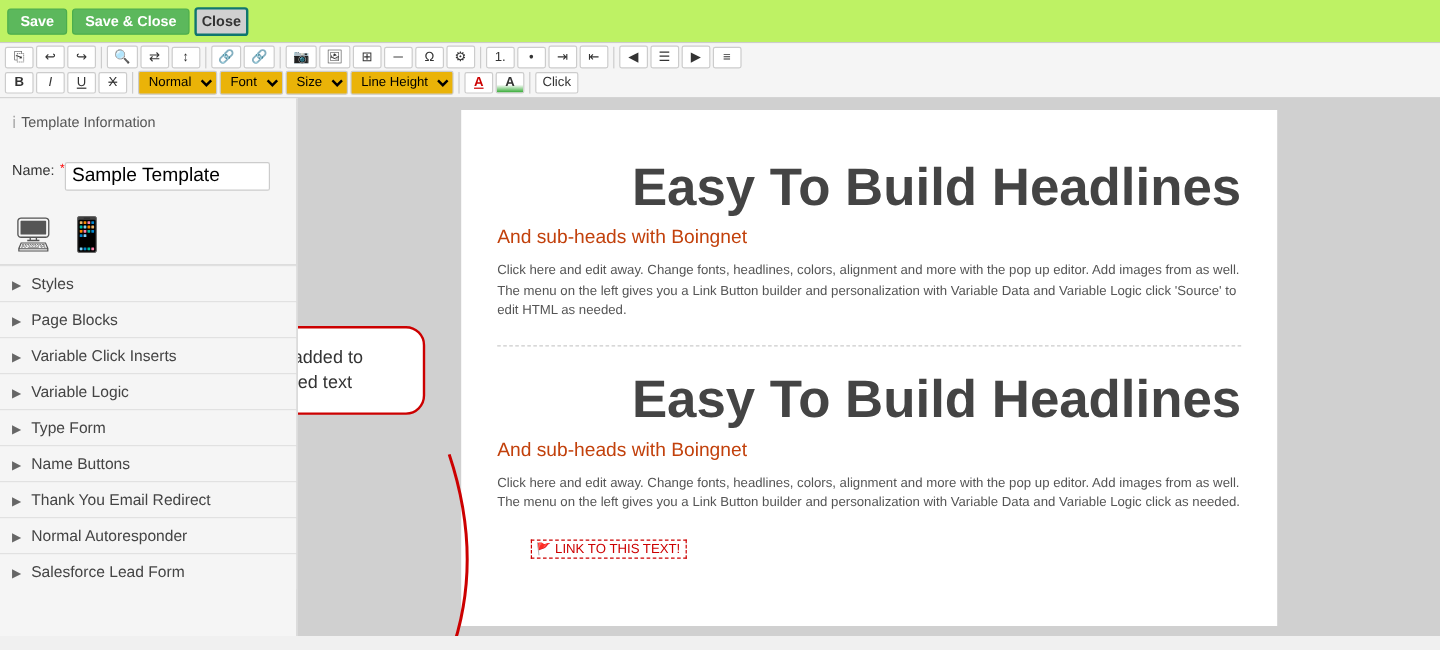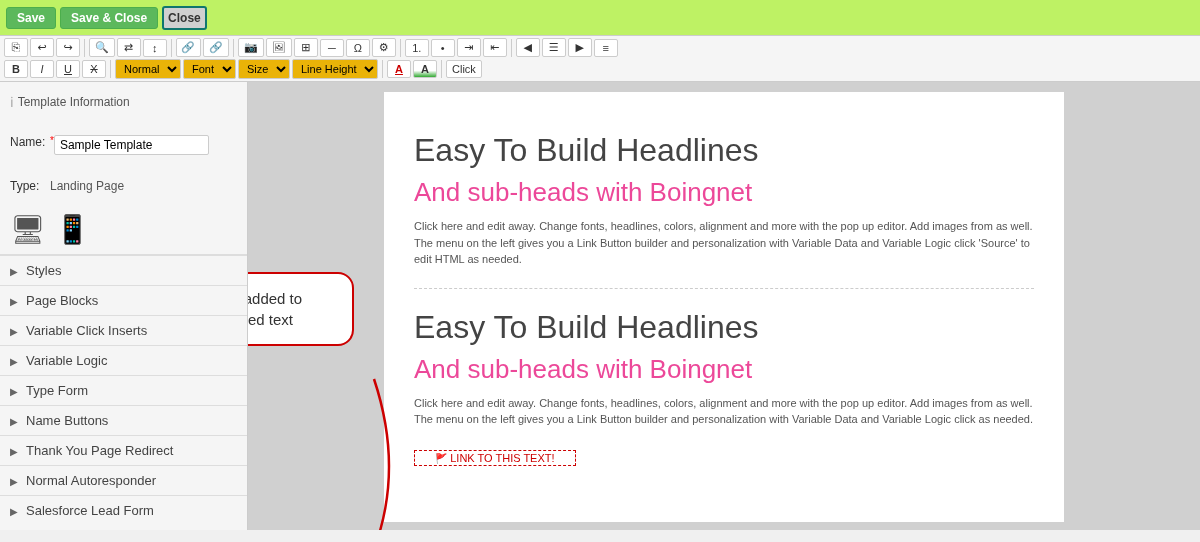--- a/index.html
+++ b/index.html
@@ -119,22 +119,22 @@
     .field-label {
       color: #333;
       width: 40px;
       flex-shrink: 0;
     }
     .required-star { color: red; font-size: 10px; }
     .field-input {
       border: 1px solid #ccc;
       border-radius: 2px;
       padding: 2px 5px;
-      font-size: 12px;
-      width: 155px;
+      font-size: 16px;
+      width: 171px;
     }
     .field-type { color: #555; font-size: 12px; }
 
     .device-icons {
       display: flex;
       gap: 10px;
       padding: 8px 10px;
       border-bottom: 1px solid #ddd;
     }
     .device-icon {
@@ -181,45 +181,47 @@
       position: relative;
     }
 
     .content-section {
       border-bottom: 1px dashed #ccc;
       padding: 20px 0;
     }
     .content-section:last-child { border-bottom: none; }
 
     .headline {
-      font-size: 32px;
+      font-size: 44px;
       color: #444;
       margin-bottom: 8px;
-      font-weight: normal;
+      font-weight: bold;
+      text-align: right;
     }
     .subhead {
-      font-size: 26px;
-      color: #ec4899;
+      font-size: 16px;
+      color: #c2410c;
       margin-bottom: 10px;
       font-weight: normal;
     }
     .body-text {
       font-size: 11px;
       color: #555;
       line-height: 1.5;
     }
 
     .anchor-link {
       display: inline-block;
       border: 1px dashed #c00;
       color: #c00;
       font-size: 11px;
-      padding: 1px 20px;
+      padding: 1px 4px;
       margin-top: 10px;
       cursor: pointer;
+      margin-left: 28px;
     }
     .anchor-link::before {
       content: '🚩 ';
       font-size: 10px;
     }
 
     
     .callout {
       position: absolute;
       left: -210px;
@@ -314,24 +316,20 @@
     <div class="template-info">
       <div class="template-info-title">
         <span class="info-icon">ℹ</span>
         <span>Template Information</span>
       </div>
       <div class="field-row">
         <span class="field-label">Name:</span>
         <span class="required-star">*</span>
         <input class="field-input" type="text" value="Sample Template" style="">
       </div>
-      <div class="field-row">
-        <span class="field-label">Type:</span>
-        <span class="field-type">Landing Page</span>
-      </div>
     </div>
 
     <div class="device-icons">
       <span class="device-icon">🖥</span>
       <span class="device-icon">📱</span>
     </div>
 
     <div id="accordion">
       <div class="accordion-item">
         <div class="accordion-header">
@@ -365,21 +363,21 @@
       </div>
       <div class="accordion-item">
         <div class="accordion-header">
           <span class="accordion-arrow">▶</span>
           <span>Name Buttons</span>
         </div>
       </div>
       <div class="accordion-item">
         <div class="accordion-header">
           <span class="accordion-arrow">▶</span>
-          <span>Thank You Page Redirect</span>
+          <span>Thank You Email Redirect</span>
         </div>
       </div>
       <div class="accordion-item">
         <div class="accordion-header">
           <span class="accordion-arrow">▶</span>
           <span>Normal Autoresponder</span>
         </div>
       </div>
       <div class="accordion-item">
         <div class="accordion-header">

